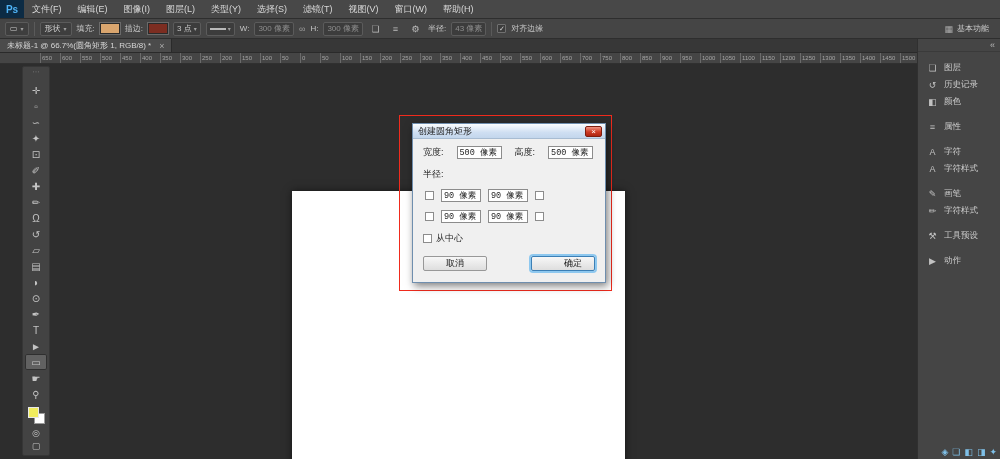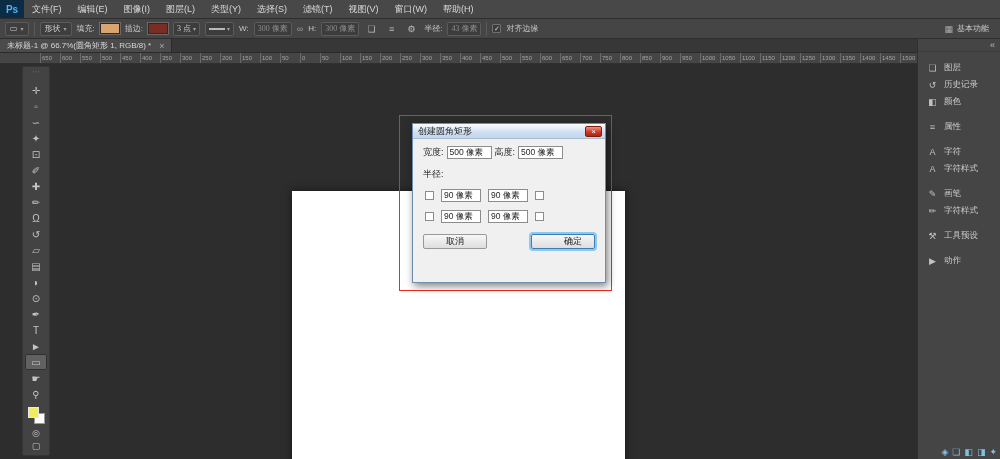--- a/index.html
+++ b/index.html
@@ -19,21 +19,21 @@
   .optionsbar{position:absolute;left:0;top:19px;width:1000px;height:20px;background:#454545;
               border-bottom:1px solid #2e2e2e;display:flex;align-items:center;gap:5px;
               padding:0 5px;font-size:8px;color:#cacaca;z-index:29;}
   .opt-box{display:flex;align-items:center;gap:3px;background:#3e3e3e;border:1px solid #5b5b5b;
            border-radius:2px;height:14px;padding:0 4px;}
   .caret{font-size:6px;color:#9f9f9f;}
   .vdiv{width:1px;height:14px;background:#5a5a5a;}
   .opt-label{color:#c6c6c6;white-space:nowrap;}
   .swatch{width:20px;height:11px;border:1px solid #2a2a2a;box-shadow:0 0 0 1px #6a6a6a;}
   .opt-field{display:flex;align-items:center;gap:2px;background:#3c3c3c;border:1px solid #5b5b5b;
-             border-radius:2px;height:14px;padding:0 3px;color:#c6c6c6;white-space:nowrap;font-family:Liberation Serif, serif;}
+             border-radius:2px;height:14px;padding:0 3px;color:#c6c6c6;white-space:nowrap;}
   .grey .val{color:#8d8d8d;}
   .line{display:inline-block;width:16px;height:2px;background:#b9b9b9;}
   .linkicon{color:#9b9b9b;font-size:9px;}
   .opt-icon{width:15px;height:14px;display:flex;align-items:center;justify-content:center;
             color:#bdbdbd;font-size:9px;}
   .opt-check{width:9px;height:9px;background:#3c3c3c;border:1px solid #707070;color:#cfcfcf;
              font-size:7px;line-height:8px;text-align:center;border-radius:1px;}
   .workspace{margin-left:auto;display:flex;align-items:center;gap:4px;color:#cfcfcf;padding-right:6px;}
   .ws-icon{color:#a9a9a9;font-size:9px;}
 
@@ -79,24 +79,24 @@
           border:1px solid #6f8eae;box-shadow:2px 3px 8px rgba(0,0,0,.5);z-index:11;color:#222;}
   .dlg-titlebar{height:15px;display:flex;align-items:center;
                 background:linear-gradient(#fbfdfe,#cfdff2 60%,#c3d6ec);
                 border-bottom:1px solid #a8bcd2;}
   .dlg-title{flex:1;font-size:9px;color:#1c1c1c;padding-left:5px;}
   .dlg-close{width:17px;height:11px;margin-right:3px;border-radius:2px;
              background:linear-gradient(#ef9484,#ce3a22 55%,#ad2512);border:1px solid #7e1d0e;
              color:#fff;font-size:8px;line-height:10px;text-align:center;}
   .dlg-body{padding:7px 10px 0;}
   .row{display:flex;align-items:center;}
-  .size-row{gap:3px;}
+  .size-row{gap:13px;}
   .dlbl{font-size:9px;color:#1f1f1f;white-space:nowrap;}
   .d-input{width:45px;height:13px;border:1px solid #8c8c8c;background:#fff;font-size:8.5px;
-           padding:0 2px;color:#1f1f1f;font-family:Liberation Sans, sans-serif;}
+           padding:0 2px;color:#1f1f1f;font-family:Liberation Mono, monospace;}
   .radius-title{margin-top:9px;}
   .radius-row{gap:7px;margin-top:8px;padding-left:2px;}
   .d-input.r{width:40px;}
   .cb{width:9px;height:9px;border:1px solid #8c8c8c;background:#fff;flex:0 0 auto;}
   .center-row{margin-top:9px;gap:4px;}
   .btn-row{margin-top:11px;justify-content:space-between;}
   .btn{width:64px;height:15px;border:1px solid #989898;border-radius:2px;
        background:linear-gradient(#f7f7f7,#dedede);font-size:9px;text-align:center;
        line-height:13px;color:#1a1a1a;}
   .btn.ok{border-color:#3c7fb5;box-shadow:0 0 0 2px #8ec8ef;padding-left:20px;}
@@ -367,20 +367,24 @@
         <input class="d-input r" value="90 像素" style="">
         <input class="d-input r" value="90 像素" style="">
         <div class="cb"></div>
       </div>
       <div class="row radius-row">
         <div class="cb"></div>
         <input class="d-input r" value="90 像素" style="">
         <input class="d-input r" value="90 像素" style="">
         <div class="cb"></div>
       </div>
+      <div class="row center-row">
+        <div class="cb"></div>
+        <span class="dlbl">从中心</span>
+      </div>
       <div class="row btn-row">
         <div class="btn">取消</div>
         <div class="btn ok">确定</div>
       </div>
     </div>
   </div>
 
   <div class="right-panel">
     <div class="panel-top">«</div>
     <div class="panel-items">

